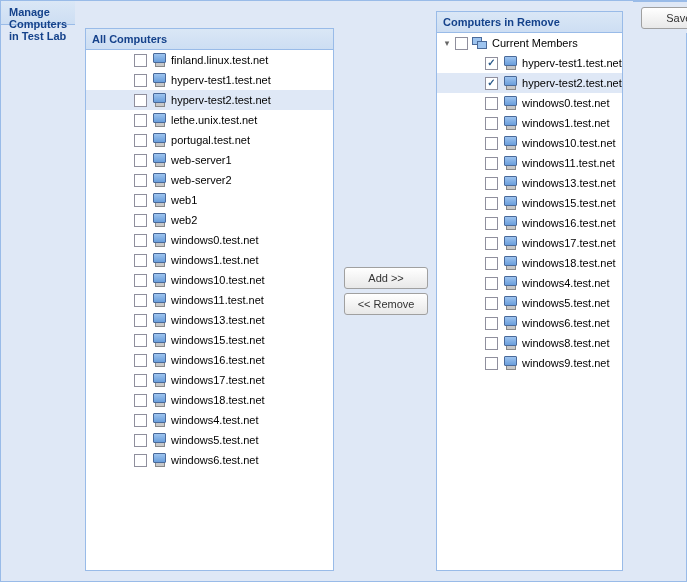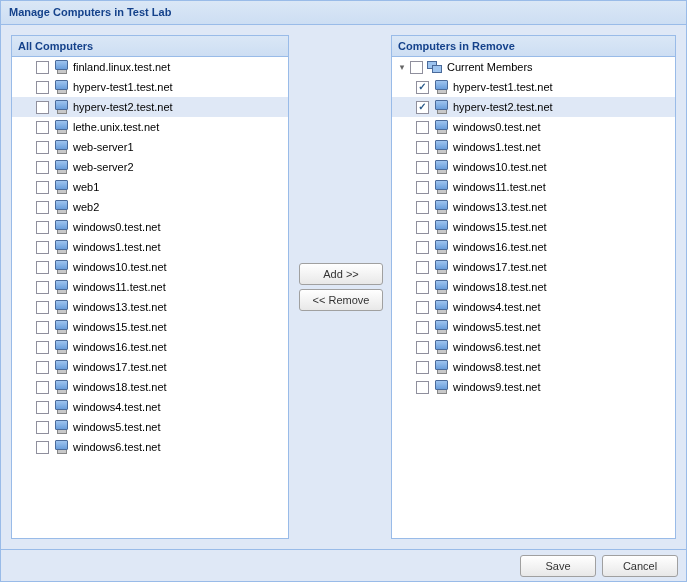--- a/index.html
+++ b/index.html
@@ -8,21 +8,20 @@
     font-family: Tahoma, Arial, sans-serif;
     font-size: 11px;
     background: #fff;
   }
   .dialog {
     width: 687px;
     height: 582px;
     border: 1px solid #99bbe8;
     background: linear-gradient(#dfe8f6, #dfe8f6);
     display: flex;
-    flex-direction: column;
   }
   .dialog-header {
     height: 24px;
     background: linear-gradient(#dae7f6, #cddef3);
     border-bottom: 1px solid #99bbe8;
     color: #15428b;
     font-weight: bold;
     font-size: 11px;
     padding: 5px 8px;
   }
@@ -40,21 +39,21 @@
     gap: 0;
     min-height: 0;
   }
   .panel {
     border: 1px solid #99bbe8;
     background: #fff;
     display: flex;
     flex-direction: column;
     min-height: 0;
   }
-  .panel.left { width: 278px; }
+  .panel.left { width: 249px; margin-top: 17px; }
   .panel.right { flex: 1; }
   .panel-header {
     background: linear-gradient(#dae7f6, #cddef3);
     border-bottom: 1px solid #99bbe8;
     color: #15428b;
     font-weight: bold;
     font-size: 11px;
     padding: 4px 6px;
   }
   .panel-body {
@@ -69,21 +68,21 @@
     display: flex;
     align-items: center;
     height: 20px;
     padding-left: 4px;
     white-space: nowrap;
     cursor: default;
   }
   .tree-item.selected {
     background: #dfe8f6;
   }
-  .tree-item.indent-1 { padding-left: 24px; }
+  .tree-item.indent-1 { padding-left: 48px; }
   .tree-item.root {
     padding-left: 4px;
   }
   .expander {
     width: 12px;
     height: 12px;
     display: inline-flex;
     align-items: center;
     justify-content: center;
     font-size: 9px;
@@ -230,20 +229,25 @@
               <span class="item-label">hyperv-test2.test.net</span>
             </div>
             <div class="tree-item indent-1">
               <span class="checkbox"></span>
               <span class="icon-computer"></span>
               <span class="item-label">lethe.unix.test.net</span>
             </div>
             <div class="tree-item indent-1">
               <span class="checkbox"></span>
               <span class="icon-computer"></span>
+              <span class="item-label">portugal.test.net</span>
+            </div>
+            <div class="tree-item indent-1">
+              <span class="checkbox"></span>
+              <span class="icon-computer"></span>
               <span class="item-label">web-server1</span>
             </div>
             <div class="tree-item indent-1">
               <span class="checkbox"></span>
               <span class="icon-computer"></span>
               <span class="item-label">web-server2</span>
             </div>
             <div class="tree-item indent-1">
               <span class="checkbox"></span>
               <span class="icon-computer"></span>

